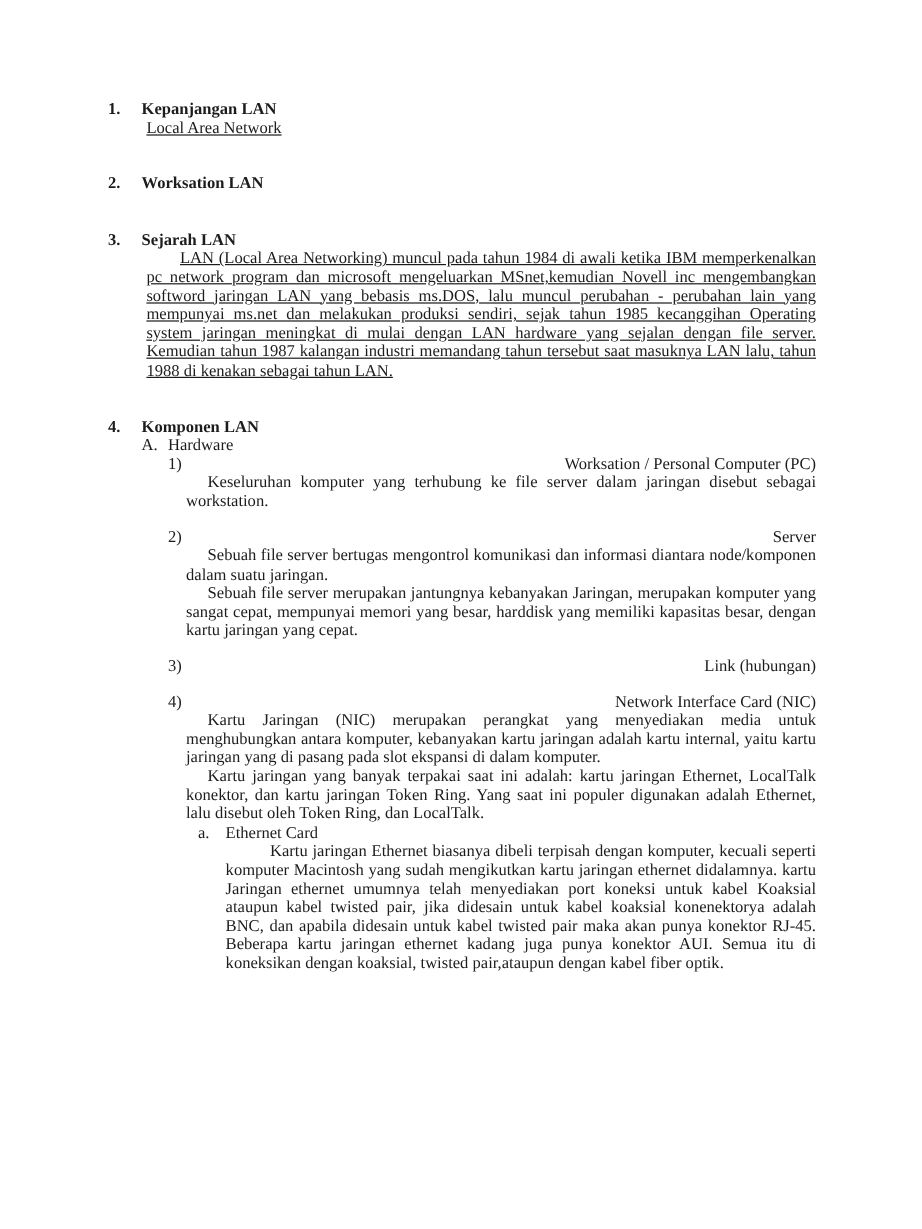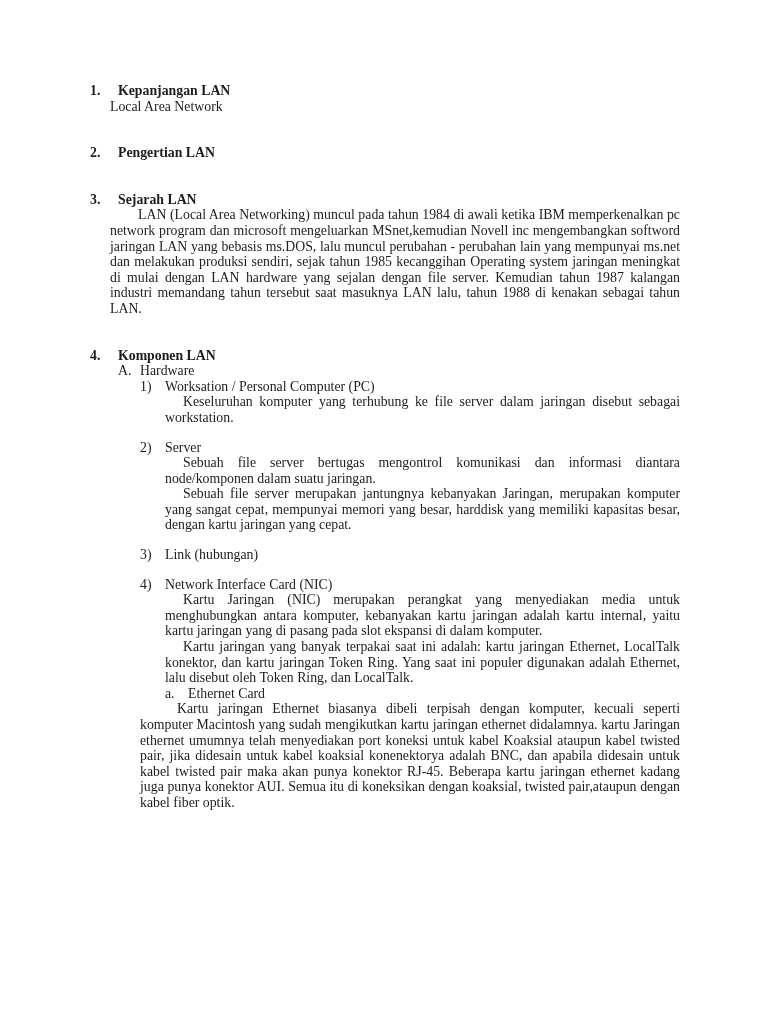--- a/index.html
+++ b/index.html
@@ -23,57 +23,57 @@
     font-size: 13.8px;
     line-height: 15.6px;
   }
   p { margin: 0; }
 
   .sec { margin-top: 31px; }
   .sec:first-child { margin-top: 0; }
   .sec-head { display: flex; font-weight: bold; }
   .sec-num { flex: 0 0 28px; }
   .sec-title { flex: 1; }
-  .sec-body { margin-left: 20px; text-align: justify; }
+  .sec-body { margin-left: 32px; text-align: justify; text-decoration: underline; }
   .sec-body.nojust { text-align: left; }
   .sec-body.indent { text-indent: 28px; }
 
   .subA-row { display: flex; margin-left: 28px; }
   .subA-letter { flex: 0 0 22px; }
 
   .item { margin-left: 50px; margin-top: 14px; }
   .item.first { margin-top: 0; }
   .item-head { display: flex; }
   .item-num { flex: 0 0 25px; }
-  .item-title { flex: 1; }
-  .item-body { margin-left: 25px; text-align: justify; text-indent: 18px; }
+  .item-title { flex: 1; text-align: right; }
+  .item-body { margin-left: 15px; text-align: justify; text-indent: 18px; }
 
   .subitem-head { display: flex; margin-left: 25px; }
   .subitem-letter { flex: 0 0 23px; }
   .subitem-title { flex: 1; }
-  .subitem-body { text-align: justify; text-indent: 37px; }
+  .subitem-body { margin-left: 48px; text-align: justify; text-indent: 37px; }
 </style>
 </head>
 <body>
 
 <div class="page">
   <div class="content">
 
     <div class="sec">
       <div class="sec-head">
         <span class="sec-num">1.</span>
         <span class="sec-title">Kepanjangan LAN</span>
       </div>
       <p class="sec-body nojust">Local Area Network</p>
     </div>
 
     <div class="sec">
       <div class="sec-head">
         <span class="sec-num">2.</span>
-        <span class="sec-title">Pengertian LAN</span>
+        <span class="sec-title">Worksation LAN</span>
       </div>
     </div>
 
     <div class="sec">
       <div class="sec-head">
         <span class="sec-num">3.</span>
         <span class="sec-title">Sejarah LAN</span>
       </div>
       <p class="sec-body indent">LAN (Local Area Networking) muncul pada tahun 1984 di awali ketika IBM memperkenalkan pc network program dan microsoft mengeluarkan MSnet,kemudian Novell inc mengembangkan softword jaringan LAN yang bebasis ms.DOS, lalu muncul perubahan - perubahan lain yang mempunyai ms.net dan melakukan produksi sendiri, sejak tahun 1985 kecanggihan Operating system jaringan meningkat di mulai dengan LAN hardware yang sejalan dengan file server. Kemudian tahun 1987 kalangan industri memandang tahun tersebut saat masuknya LAN lalu, tahun 1988 di kenakan sebagai tahun LAN.</p>
     </div>

